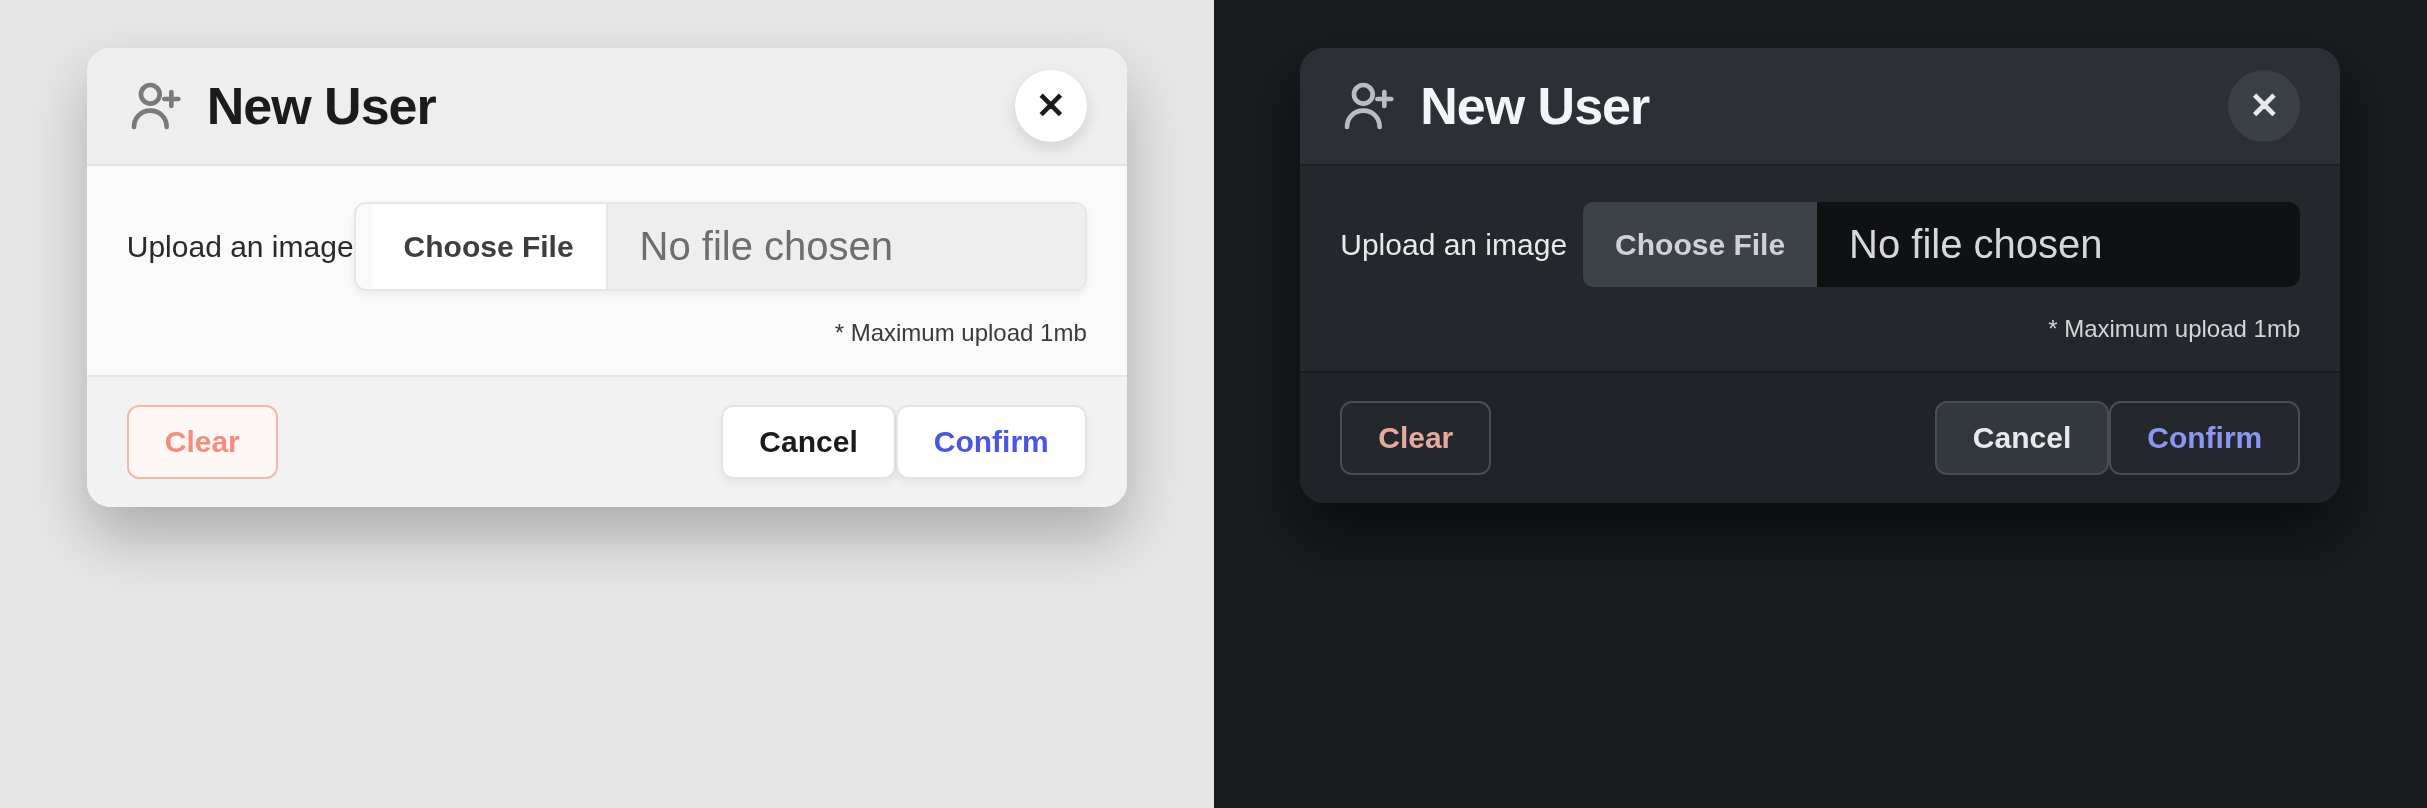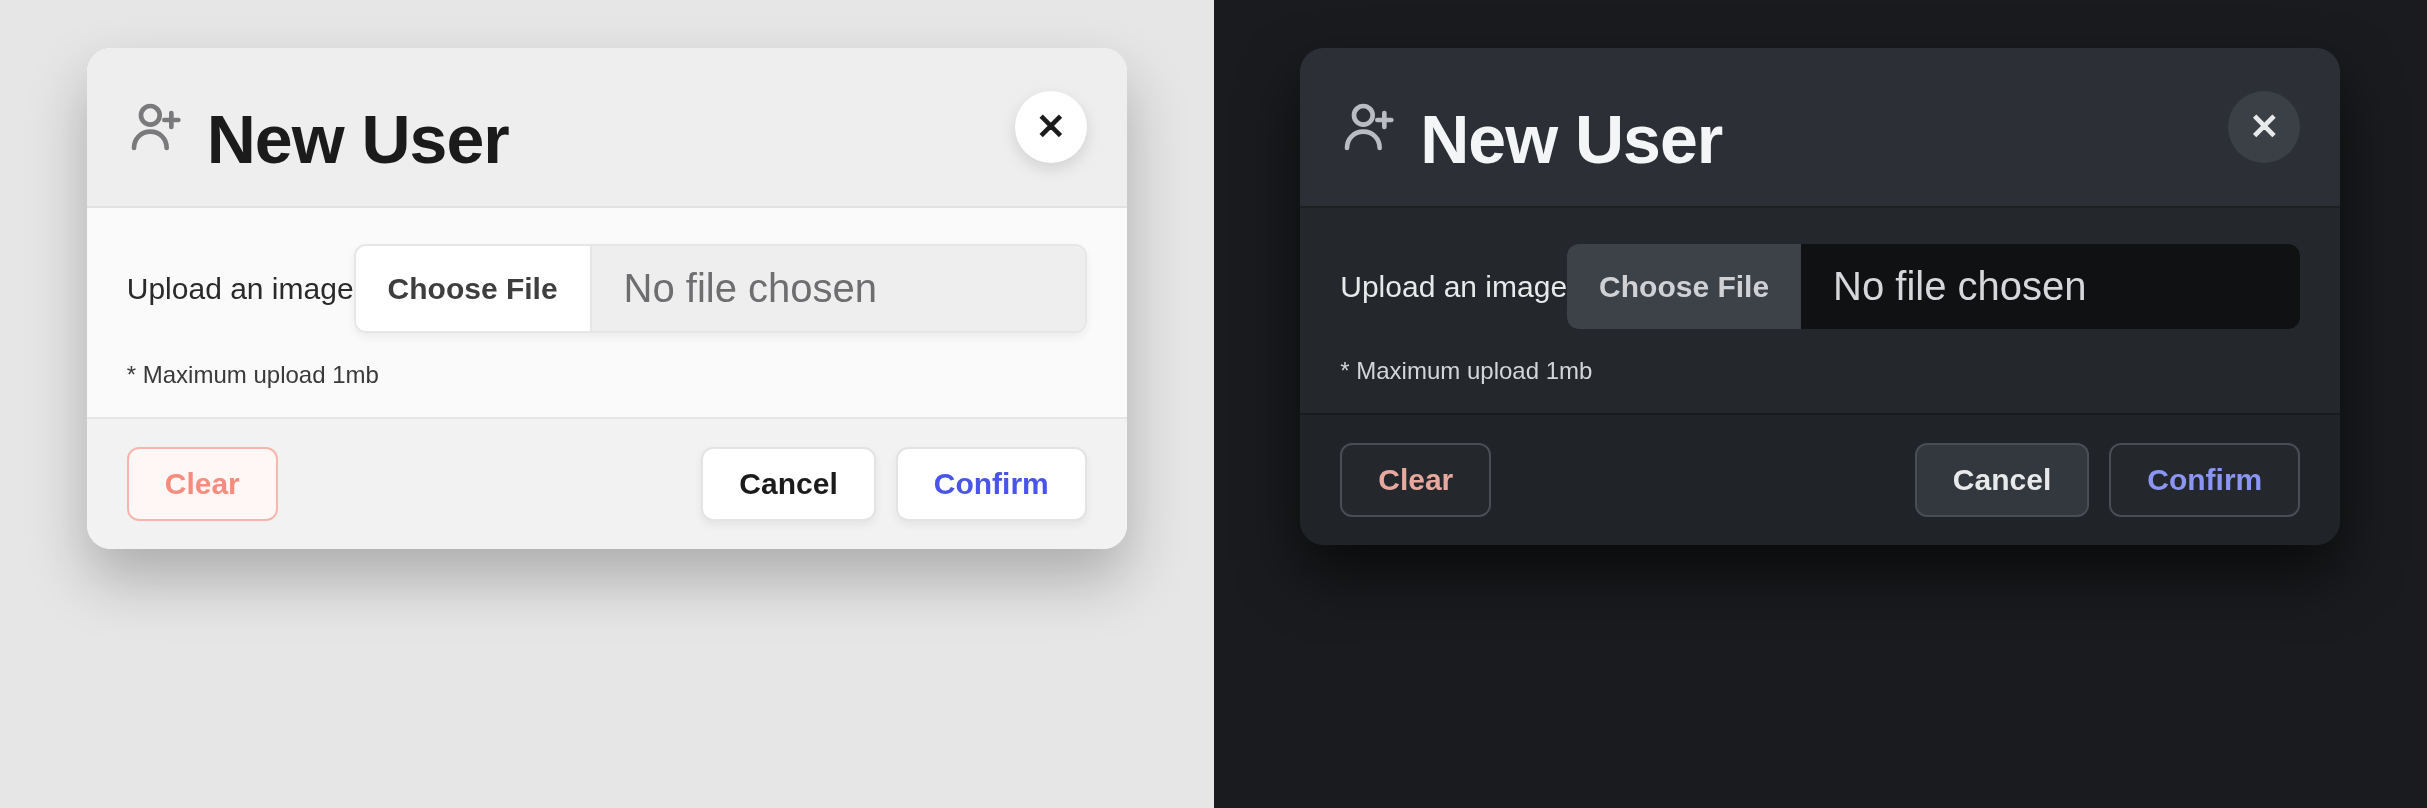--- a/index.html
+++ b/index.html
@@ -41,24 +41,23 @@
     .add-user-icon {
       width: 56px;
       height: 56px;
       margin-right: 24px;
       flex-shrink: 0;
     }
     .light .add-user-icon svg { stroke: #7a7a7c; }
     .dark  .add-user-icon svg { stroke: #b9bcc3; }
 
     .modal-title {
-      font-size: 68px;
+      font-size: 52px;
       font-weight: 900;
       letter-spacing: -1px;
-      margin-top: 24px;
     }
     .light .modal-title { color: #1b1b1b; }
     .dark  .modal-title { color: #f4f5f7; }
 
     .close-btn {
       position: absolute;
       right: 40px;
       top: 50%;
       transform: translateY(-50%);
       width: 72px;
@@ -90,20 +89,21 @@
       font-weight: 400;
     }
     .light .upload-label { color: #2a2a2a; }
     .dark  .upload-label { color: #e8e9eb; }
 
     .file-widget {
       display: flex;
       border-radius: 12px;
       overflow: hidden;
       flex: 1;
+      padding-left: 16px;
     }
     .light .file-widget { border: 2px solid #e6e6e6; box-shadow: 0 4px 8px rgba(0,0,0,0.06); }
     .dark  .file-widget { }
 
     .choose-file {
       padding: 20px 32px;
       font-size: 30px;
       font-weight: 800;
       cursor: pointer;
       border: none;
@@ -116,29 +116,29 @@
       padding: 20px 32px;
       font-size: 40px;
       flex: 1;
     }
     .light .file-status { background: #eeeeee; color: #6e6e71; }
     .dark  .file-status { background: #0f1113; color: #d6d7da; border-radius: 0 10px 10px 0; }
 
     .hint {
       margin-top: 28px;
       font-size: 24px;
+      text-align: right;
     }
     .light .hint { color: #3a3a3c; }
     .dark  .hint { color: #d3d5d9; }
 
     .modal-footer {
       display: flex;
       align-items: center;
       padding: 28px 40px;
-      gap: 20px;
     }
     .light .modal-footer { background: #f2f2f2; border-top: 2px solid #e6e6e6; }
     .dark  .modal-footer { background: #202328; border-top: 2px solid #181a1d; }
 
     .btn {
       padding: 18px 36px;
       font-size: 30px;
       font-weight: 800;
       border-radius: 12px;
       cursor: pointer;

